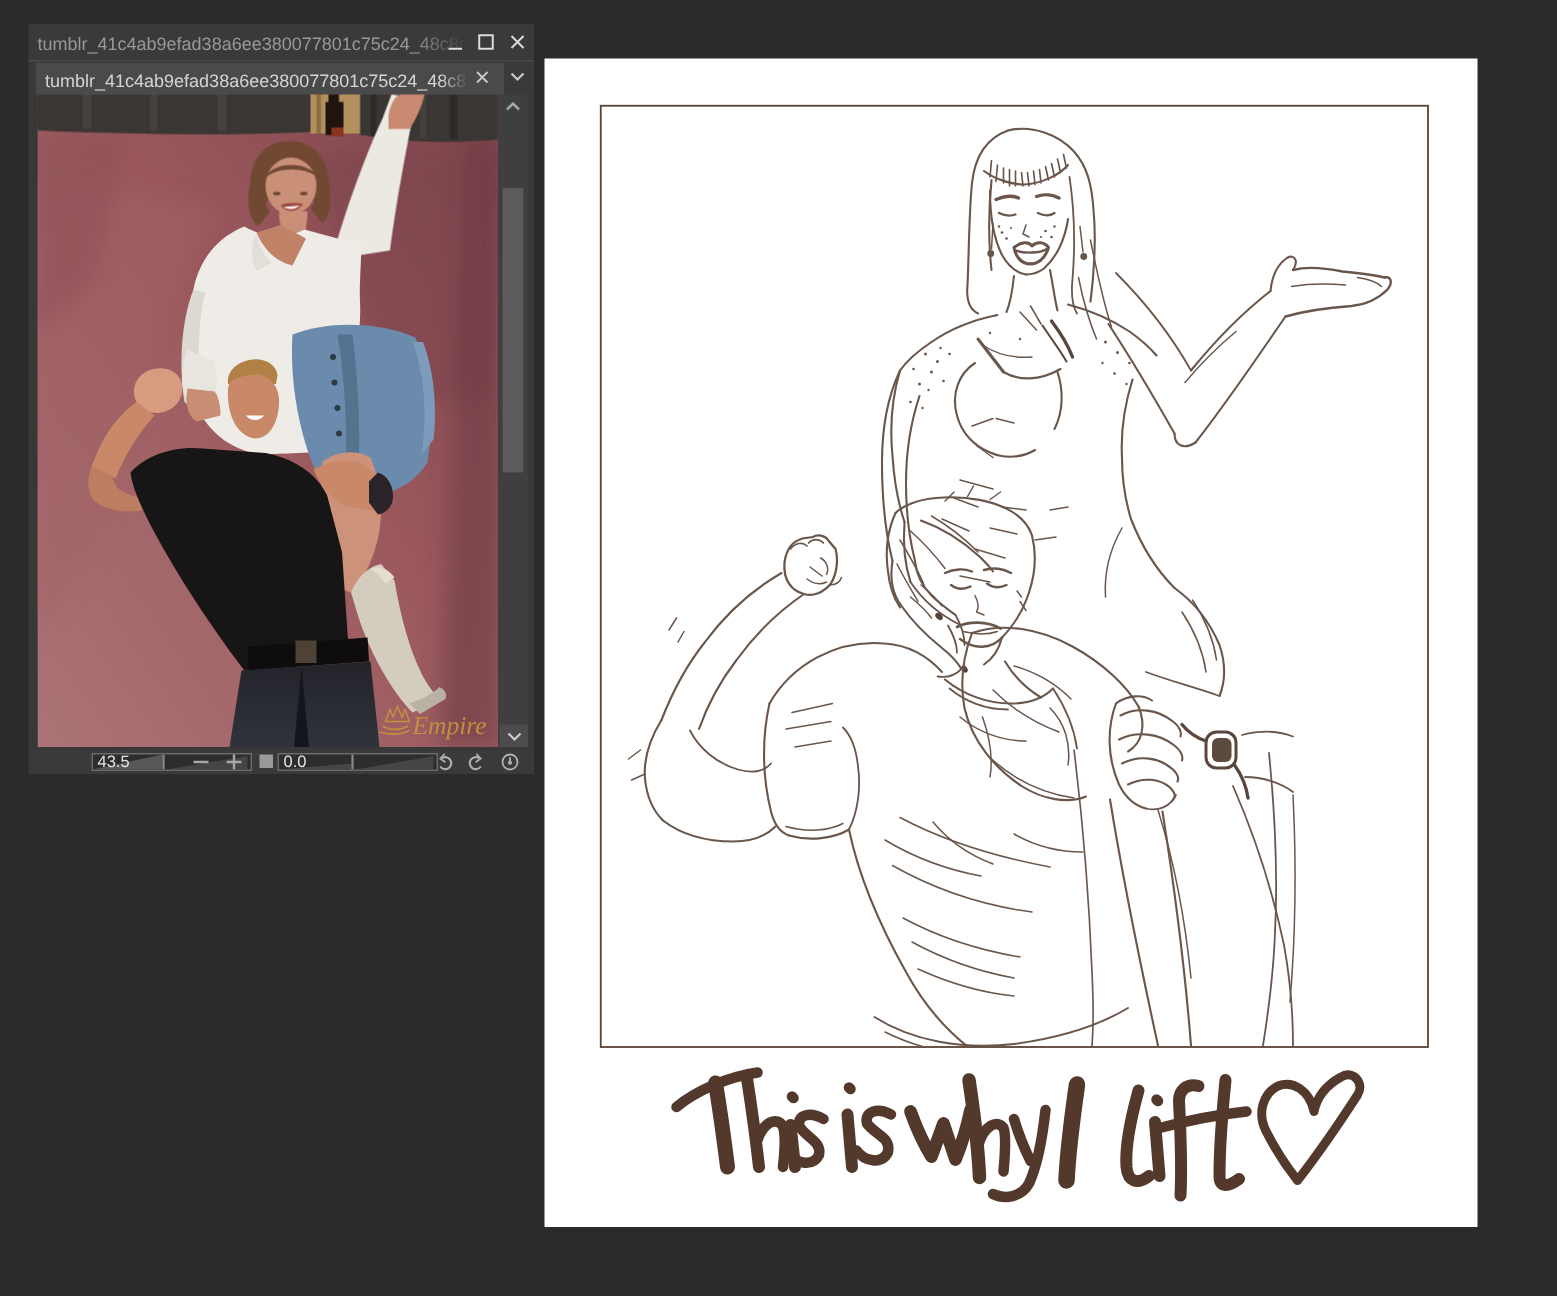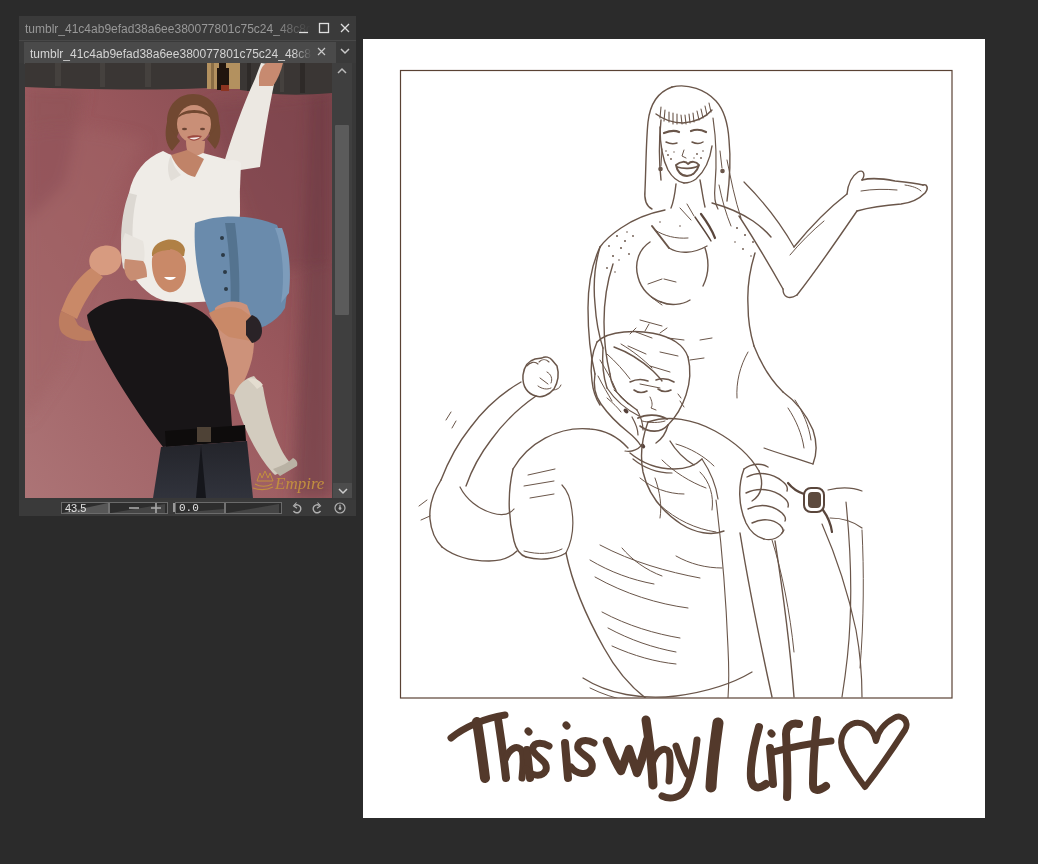--- a/index.html
+++ b/index.html
@@ -388,21 +388,21 @@
       <span class="sval">43.5</span>
     </div>
     <svg class="abs" style="left:108px;top:2px" width="60" height="12" viewBox="0 0 60 12">
       <g stroke="#a8a8a8" stroke-width="1.6" fill="none">
         <line x1="2" y1="6" x2="12" y2="6"></line>
         <line x1="24" y1="6" x2="34" y2="6"></line>
           <line x1="29" y1="1" x2="29" y2="11"></line>
       </g>
       <rect x="46" y="1" width="9" height="9" fill="#9a9a9a"></rect>
     </svg>
-    <div class="slid" style="left:156px;width:107px;font-family:Liberation Mono, monospace;">
+    <div class="slid" style="left:166px;width:107px;">
       <svg width="105" height="10" viewBox="0 0 105 10" style="position:absolute;left:0;top:0">
         <polygon points="0,10 48,10 48,6" fill="#474747"></polygon>
         <line x1="49" y1="0" x2="49" y2="10" stroke="#8a8a8a" stroke-width="1.5"></line>
         <polygon points="51,10 103,10 103,1" fill="#454545"></polygon>
       </svg>
       <span class="sval">0.0</span>
     </div>
     <svg class="abs" style="left:272px;top:2px" width="62" height="12" viewBox="0 0 62 12">
       <g stroke="#b0b0b0" stroke-width="1.4" fill="none">
         <path d="M3.5,3.5 a4,4 0 1 1 -1,5.5"></path>

